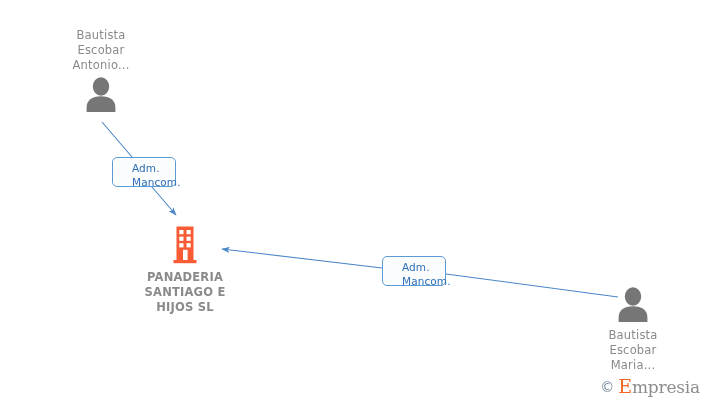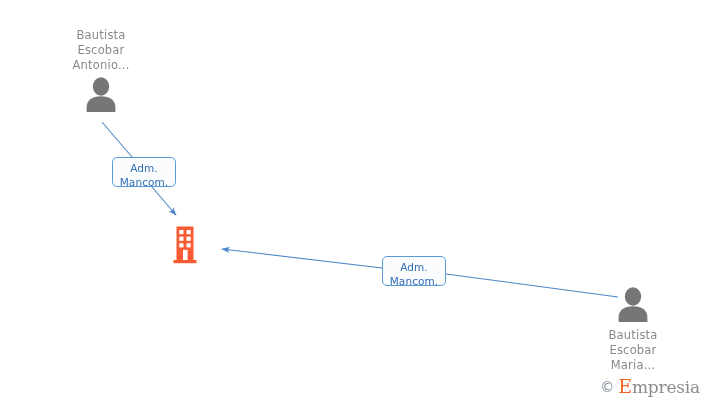--- a/index.html
+++ b/index.html
@@ -68,24 +68,25 @@
   
   .rel-box {
     position: absolute;
     box-sizing: border-box;
     background: #fbfcfe;
     border: 1.3px solid #5b9bd5;
     border-radius: 5px;
     color: #2f6fb5;
     font-size: 10.5px;
     line-height: 14px;
-    text-align: center;
+    text-align: left;
     padding-top: 3px;
     letter-spacing: .1px;
     box-shadow: 0 0 0 1px rgba(255,255,255,0.6) inset;
+    padding-left: 19px;
   }
   .rel-box span { display: block; }
 
   
   #watermark {
     position: absolute;
     right: 8px;
     bottom: 4px;
     display: flex;
     align-items: center;
@@ -144,20 +145,23 @@
       <rect x="8.5" y="1.5" width="17" height="33.5" fill="#f95b34"></rect>
       <rect x="11.3" y="5" width="4.2" height="4.2" fill="#ffffff"></rect>
       <rect x="18.5" y="5" width="4.2" height="4.2" fill="#ffffff"></rect>
       <rect x="11.3" y="11.6" width="4.2" height="4.2" fill="#ffffff"></rect>
       <rect x="18.5" y="11.6" width="4.2" height="4.2" fill="#ffffff"></rect>
       <rect x="11.3" y="18.2" width="4.2" height="4.2" fill="#ffffff"></rect>
       <rect x="18.5" y="18.2" width="4.2" height="4.2" fill="#ffffff"></rect>
       <rect x="15" y="24.8" width="4.6" height="10.2" fill="#ffffff"></rect>
       <rect x="5.5" y="35" width="23" height="3.2" fill="#f95b34"></rect>
     </svg>
+    <div class="c-label">PANADERIA
+SANTIAGO E
+HIJOS SL</div>
   </div>
 
   <div class="node-person" style="left:573px; top:283px;">
     <svg class="person-icon" width="34" height="36" viewBox="0 0 34 36" xmlns="http://www.w3.org/2000/svg">
       <ellipse cx="17" cy="10.5" rx="8.2" ry="9.2" fill="#767676"></ellipse>
       <path d="M17 20.2 C7.6 20.2 2.6 24.6 2.6 31.4 L2.6 36 L31.4 36 L31.4 31.4 C31.4 24.6 26.4 20.2 17 20.2 Z" fill="#767676"></path>
     </svg>
     <div class="p-label" style="margin-top:6px;">Bautista
 Escobar
 Maria...</div>

